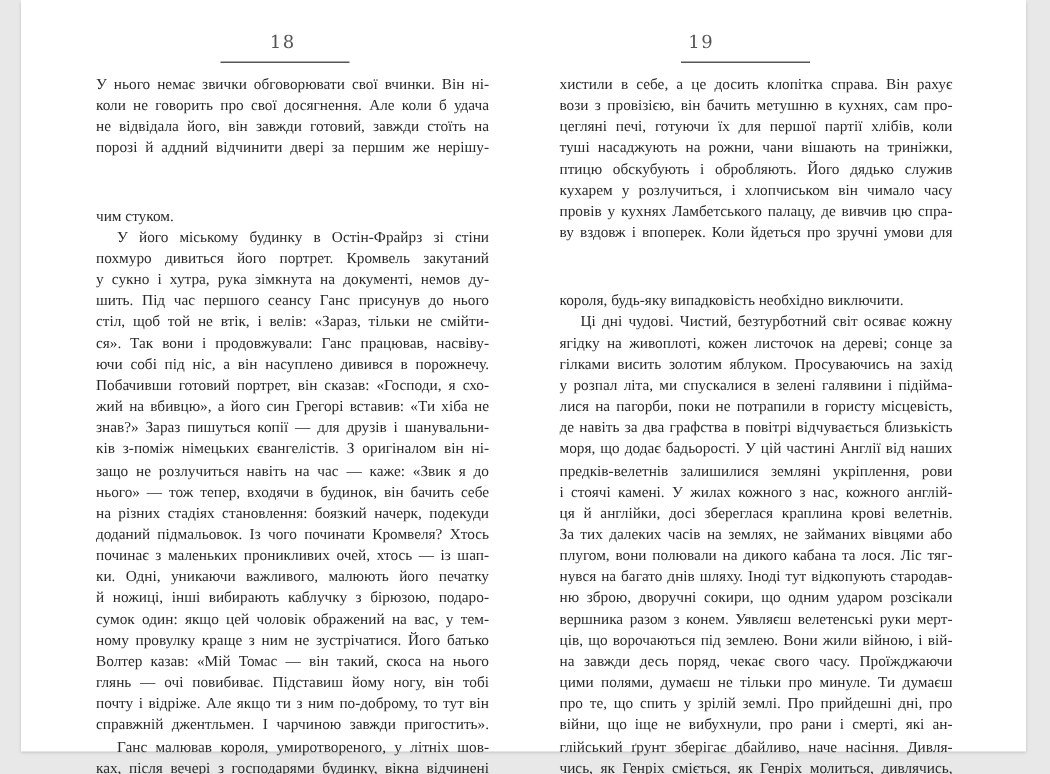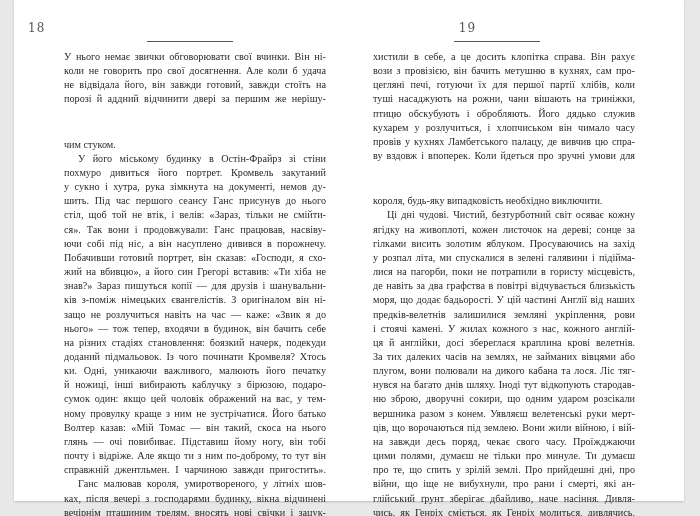--- a/index.html
+++ b/index.html
@@ -15,21 +15,21 @@
       box-shadow: 0 1px 2px rgba(0,0,0,0.18);
     }
     .page { position: absolute; top: 0; height: 501px; }
     .page.left { left: 0; width: 335px; }
     .page.right { left: 335px; width: 335px; }
     .page-num {
       position: absolute; top: 21px;
       font-size: 12px; color: #555; letter-spacing: 1px;
       font-family: "DejaVu Serif", serif;
     }
-    .page.left .page-num { left: 0; width: 100%; padding-left: 14px; box-sizing: border-box; }
+    .page.left .page-num { left: 0; width: 100%; text-align: center; padding-left: 14px; box-sizing: border-box; }
     .page.right .page-num { left: 0; width: 100%; text-align: center; padding-right: 98px; box-sizing: border-box; }
     .page-rule { position: absolute; top: 41px; height: 1px; background: #555; width: 86px; }
     .page.left .page-rule { left: 133px; }
     .page.right .page-rule { left: 105px; }
     .text {
       position: absolute; top: 50px;
       font-size: 10.2px; line-height: 14.15px; color: #2a2a2a;
       text-align: justify;
     }
     .page.left .text { left: 50px; width: 262px; }
@@ -59,20 +59,21 @@
         <span class="line">ся». Так вони і продовжували: Ганс працював, насвіву-</span>
         <span class="line">ючи собі під ніс, а він насуплено дивився в порожнечу.</span>
         <span class="line">Побачивши готовий портрет, він сказав: «Господи, я схо-</span>
         <span class="line">жий на вбивцю», а його син Грегорі вставив: «Ти хіба не</span>
         <span class="line">знав?» Зараз пишуться копії — для друзів і шанувальни-</span>
         <span class="line">ків з-поміж німецьких євангелістів. З оригіналом він ні-</span>
         <span class="line">защо не розлучиться навіть на час — каже: «Звик я до</span>
         <span class="line">нього» — тож тепер, входячи в будинок, він бачить себе</span>
         <span class="line">на різних стадіях становлення: боязкий начерк, подекуди</span>
         <span class="line">доданий підмальовок. Із чого починати Кромвеля? Хтось</span>
+        <span class="line">починає з маленьких проникливих очей, хтось — із шап-</span>
         <span class="line">ки. Одні, уникаючи важливого, малюють його печатку</span>
         <span class="line">й ножиці, інші вибирають каблучку з бірюзою, подаро-</span>
         <span class="line">сумок один: якщо цей чоловік ображений на вас, у тем-</span>
         <span class="line">ному провулку краще з ним не зустрічатися. Його батько</span>
         <span class="line">Волтер казав: «Мій Томас — він такий, скоса на нього</span>
         <span class="line">глянь — очі повибиває. Підставиш йому ногу, він тобі</span>
         <span class="line">почту і відріже. Але якщо ти з ним по-доброму, то тут він</span>
         <span class="line">справжній джентльмен. І чарчиною завжди пригостить».</span>
         <span class="line indent">Ганс малював короля, умиротвореного, у літніх шов-</span>
         <span class="line">ках, після вечері з господарями будинку, вікна відчинені</span>

